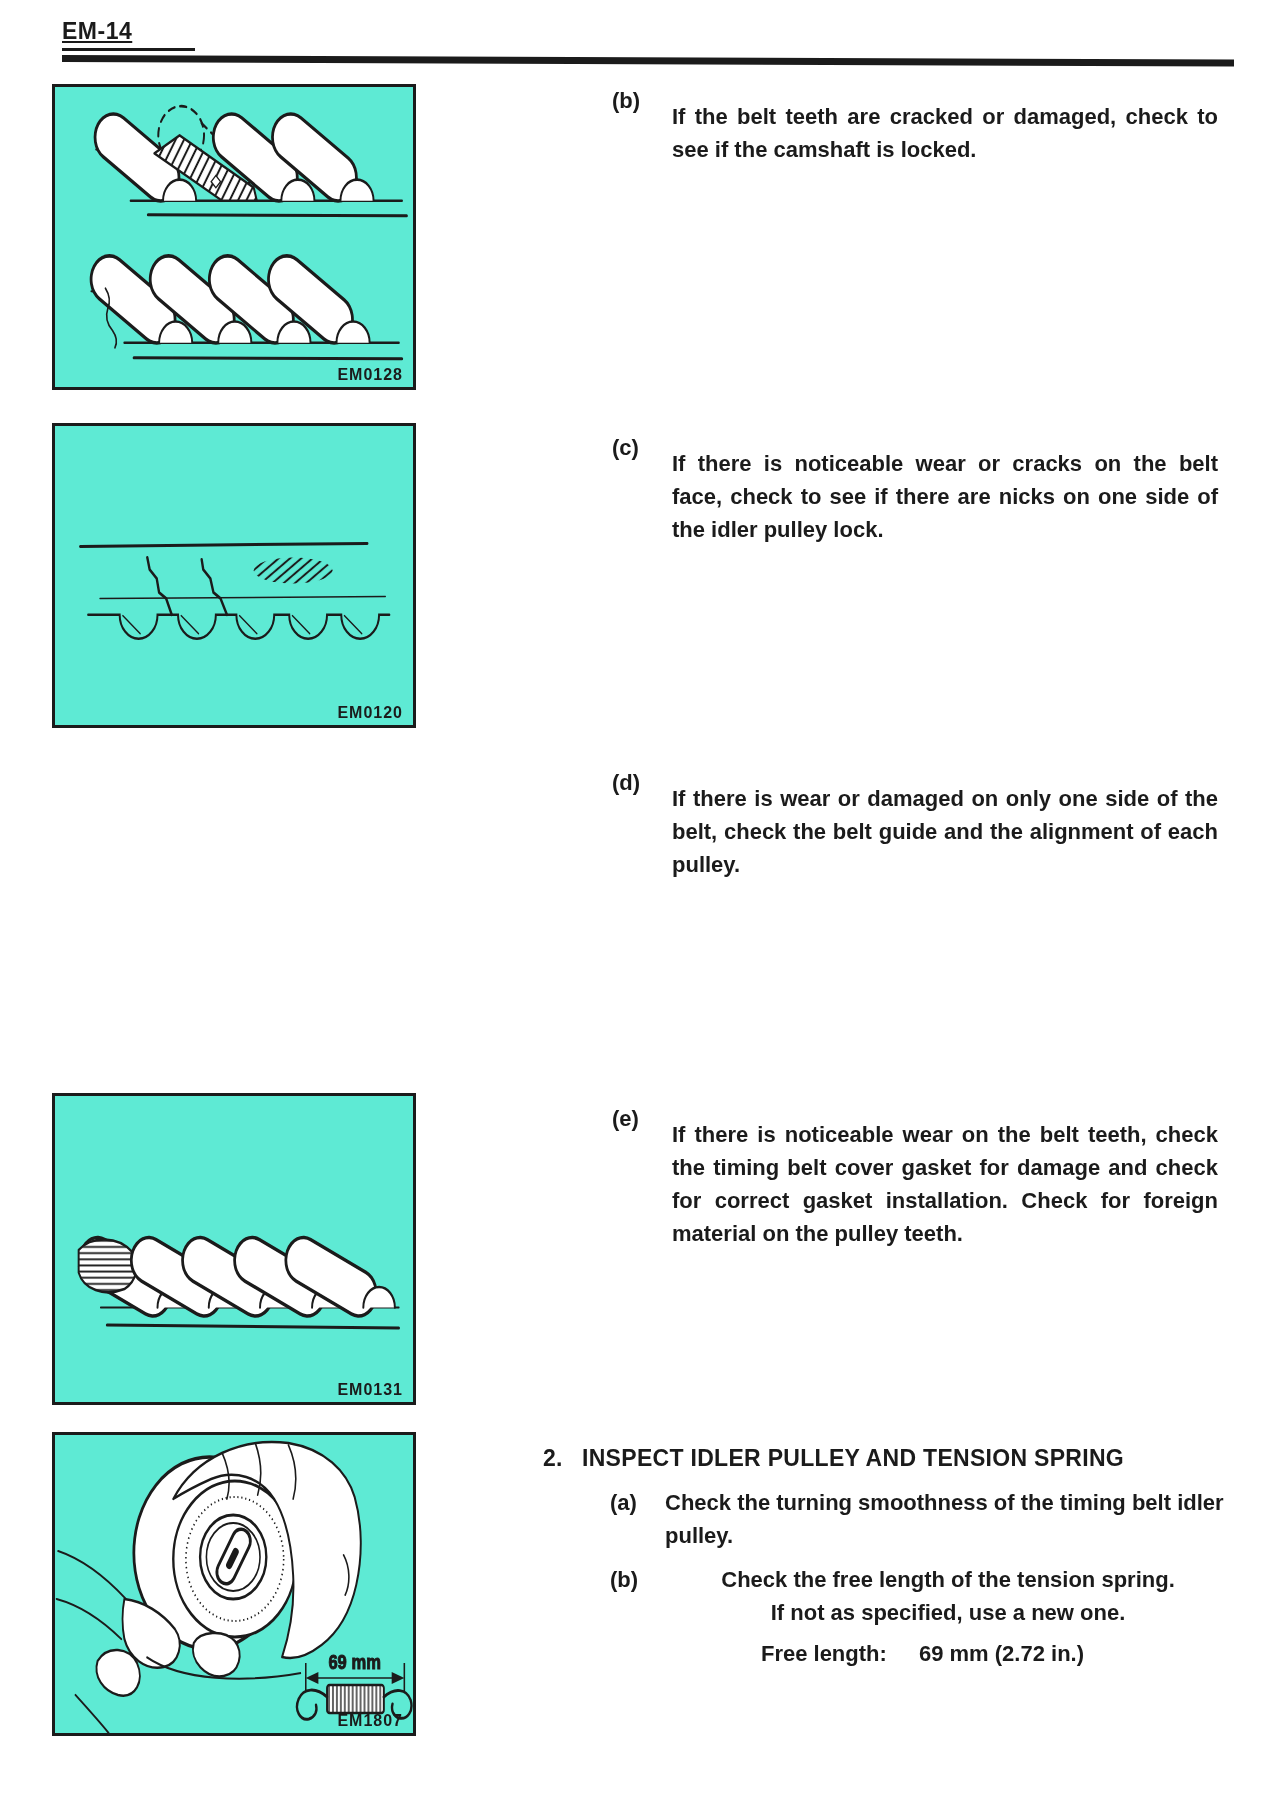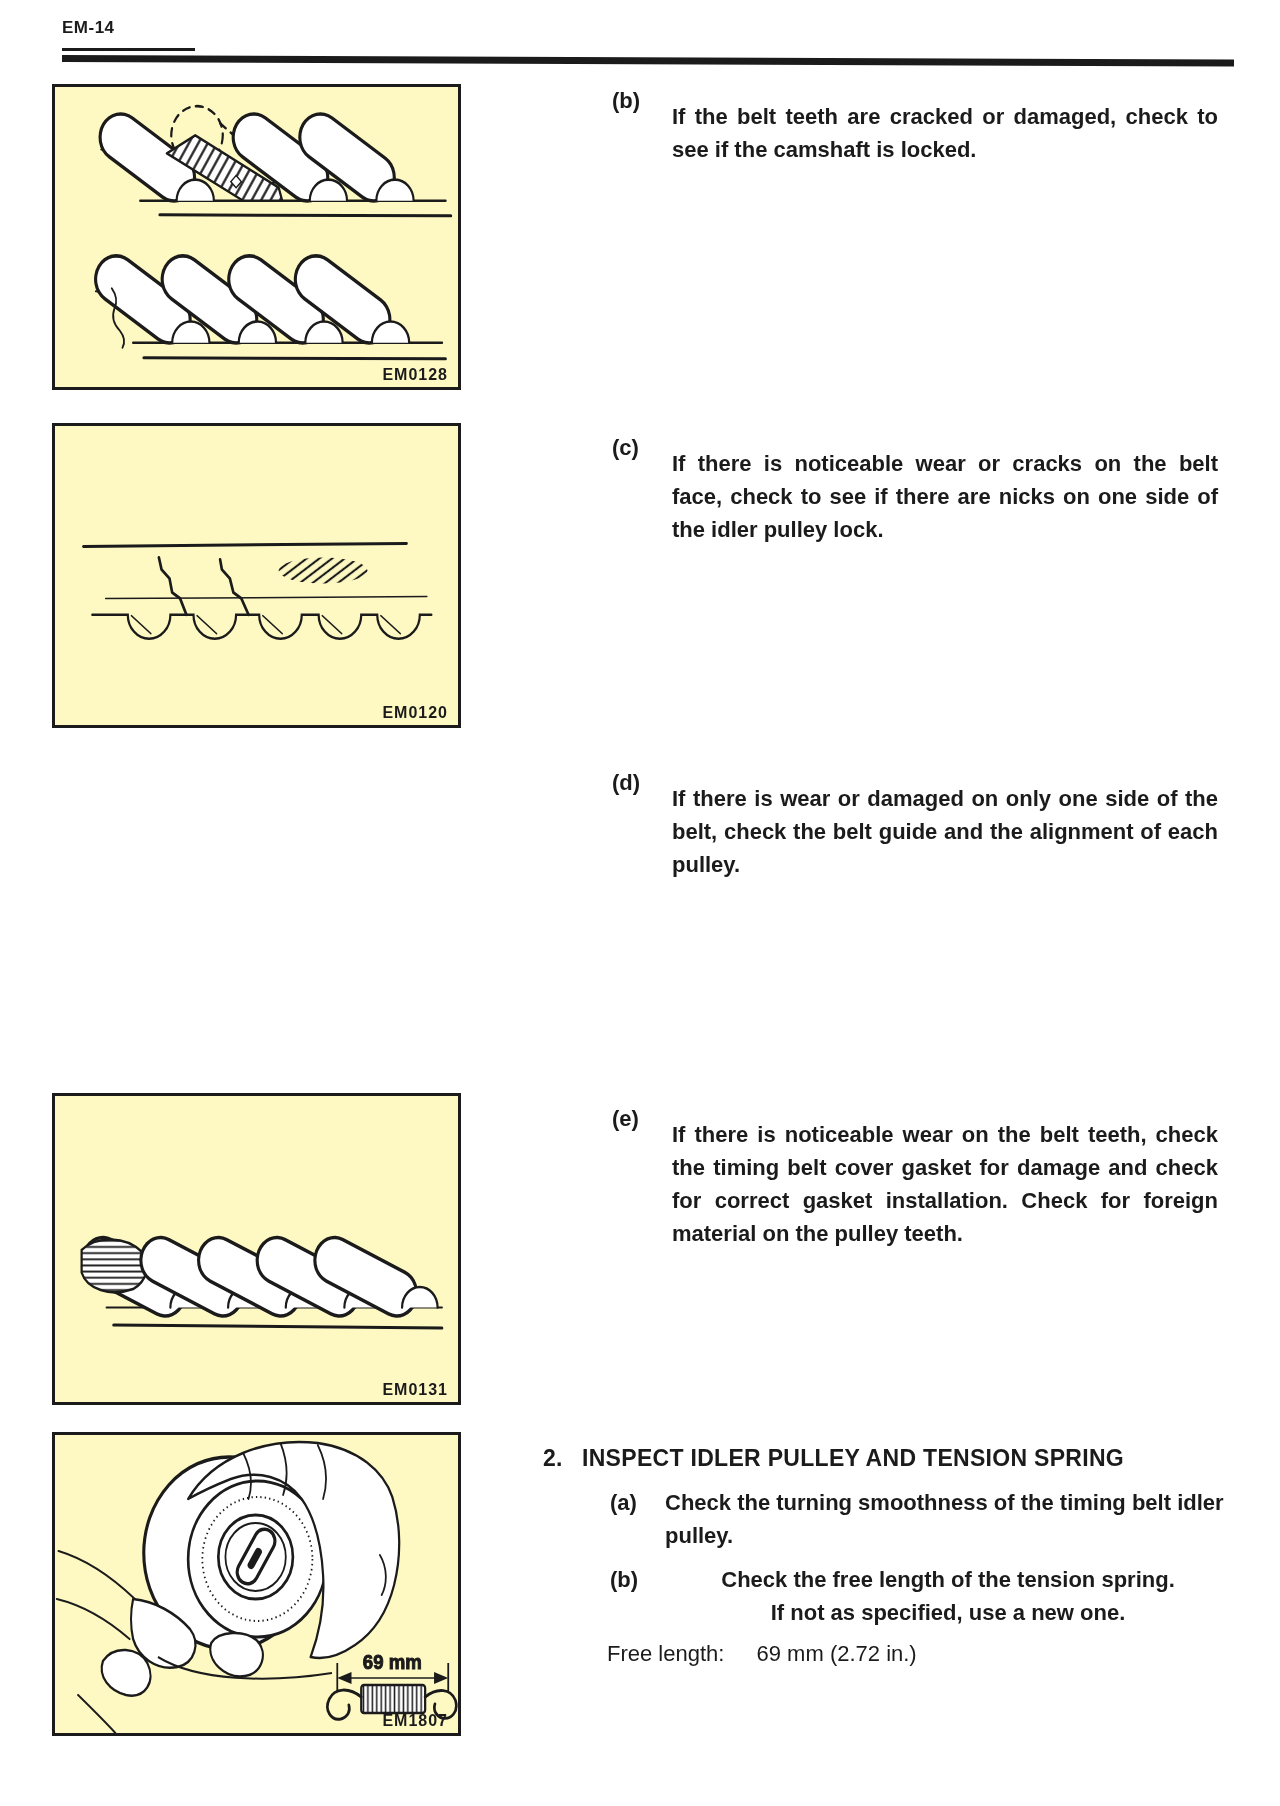--- a/index.html
+++ b/index.html
@@ -1,27 +1,27 @@
 <!DOCTYPE html>
 <html><head>
 <meta charset="utf-8">
 <style>
   html,body{margin:0;padding:0;background:#fff;}
   .page{position:relative;width:1280px;height:1806px;background:#fff;overflow:hidden;
         font-family:"Liberation Sans",sans-serif;color:#1b1b1b;}
 
   
-  .page-code{position:absolute;left:62px;top:18px;font-size:17px;font-weight:700;letter-spacing:.5px;}
+  .page-code{position:absolute;left:62px;top:18px;font-size:23px;font-weight:700;letter-spacing:.5px;text-decoration:underline;}
   .page-title{position:absolute;left:448px;top:22px;font-size:24px;font-weight:700;letter-spacing:.5px;}
   .rule-thin{position:absolute;left:62px;top:48px;width:133px;height:3px;background:#1b1b1b;}
   .rule-thick{position:absolute;left:62px;top:55px;width:1172px;height:7px;background:#1b1b1b;
               transform:rotate(.22deg);transform-origin:left center;}
 
   
-  .figure{position:absolute;left:52px;width:409px;border:3px solid #1b1b1b;background:#fef9c3;box-sizing:border-box;}
+  .figure{position:absolute;left:52px;width:364px;border:3px solid #1b1b1b;background:#5eead4;box-sizing:border-box;}
   .figure svg{display:block;width:100%;height:100%;}
   .figcode{position:absolute;right:10px;bottom:3px;font-size:16px;font-weight:700;letter-spacing:1px;color:#1b1b1b;}
   .fig1{top:84px;height:306px;}
   .fig2{top:423px;height:305px;}
   .fig3{top:758px;height:304px;}
   .fig4{top:1093px;height:312px;}
   .fig5{top:1432px;height:304px;}
 
   
   .ritem{position:absolute;left:612px;width:622px;display:flex;
@@ -31,21 +31,21 @@
   .pos-b{top:84px;} .pos-c{top:431px;} .pos-d{top:766px;} .pos-e{top:1102px;}
 
   
   .section2{position:absolute;left:543px;top:1442px;width:695px;font-size:22px;font-weight:600;line-height:33px;}
   .s2-head{display:flex;font-size:23px;font-weight:700;letter-spacing:.3px;}
   .s2-num{flex:0 0 39px;}
   .s2-item{display:flex;margin:11px 0 0 67px;}
   .s2-label{flex:0 0 55px;}
   .s2-text{margin:0;width:566px;}
   .preline{white-space:pre-line;text-align:center;}
-  .s2-spec{margin:8px 0 0 64px;font-weight:400;}
+  .s2-spec{margin:8px 0 0 64px;font-weight:700;text-align:center;}
   .spec-value{margin-left:26px;}
 
   svg text.dim{font-family:"Liberation Sans",sans-serif;font-size:21px;font-weight:700;fill:#1b1b1b;}
 </style>
 </head>
 <body>
 
 <div class="page">
 
   <span class="page-code">EM-14</span>

